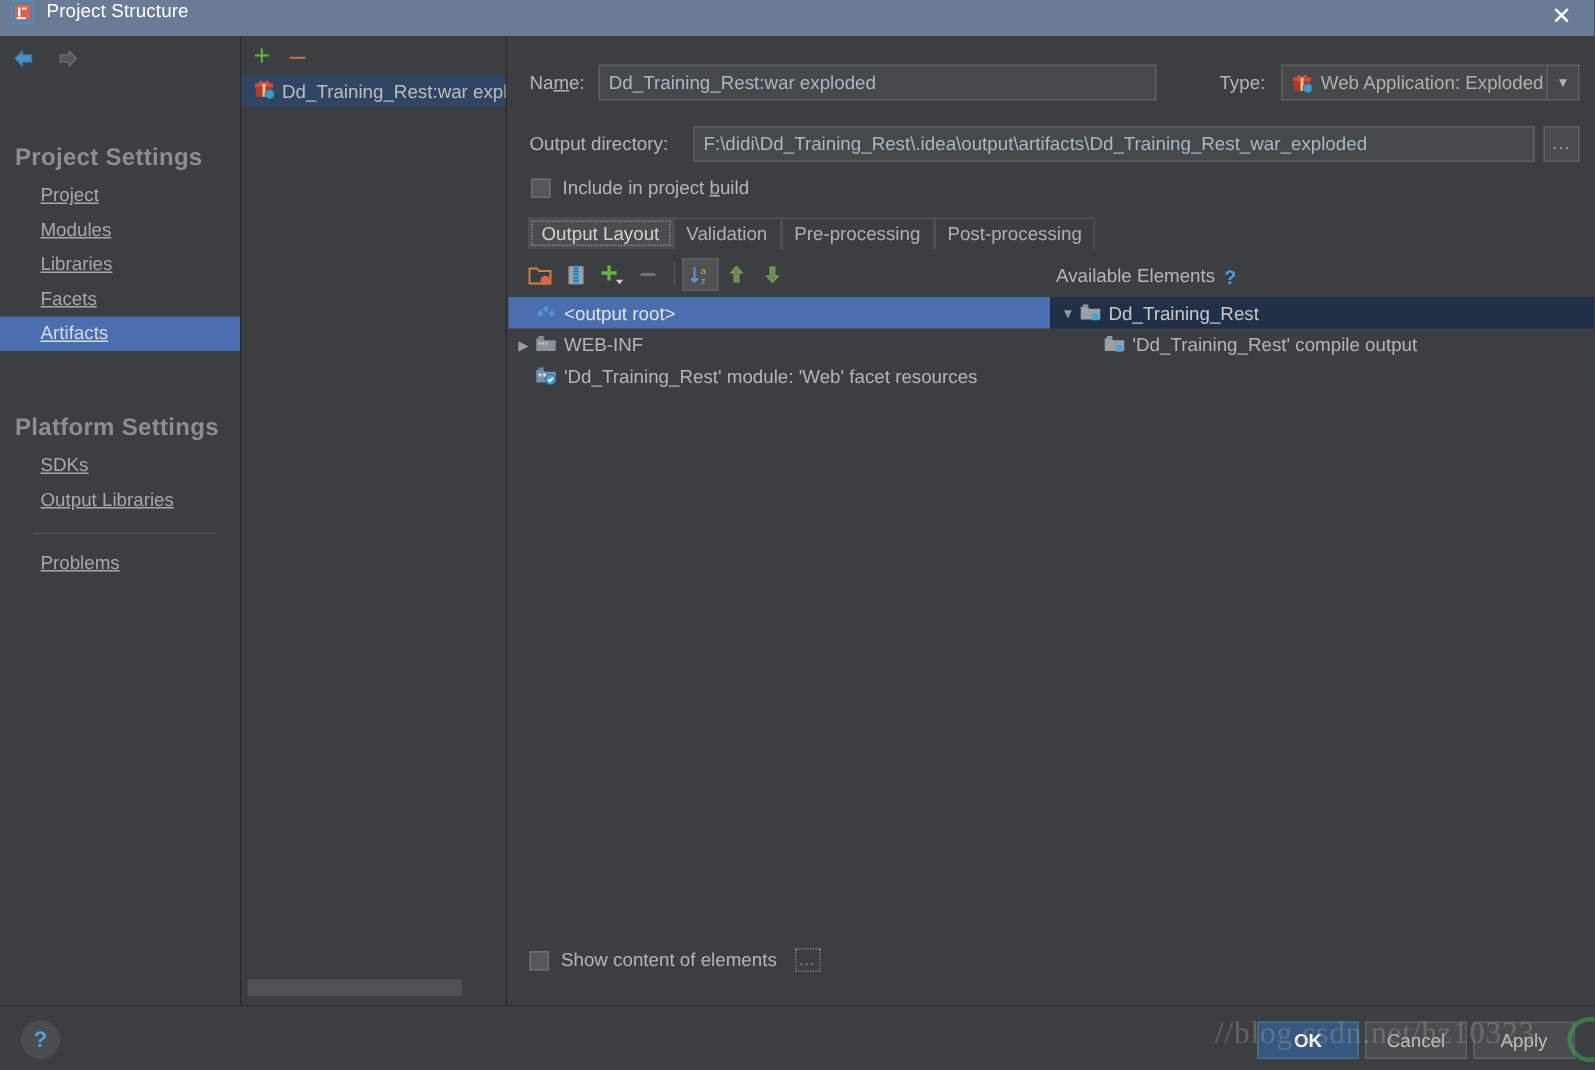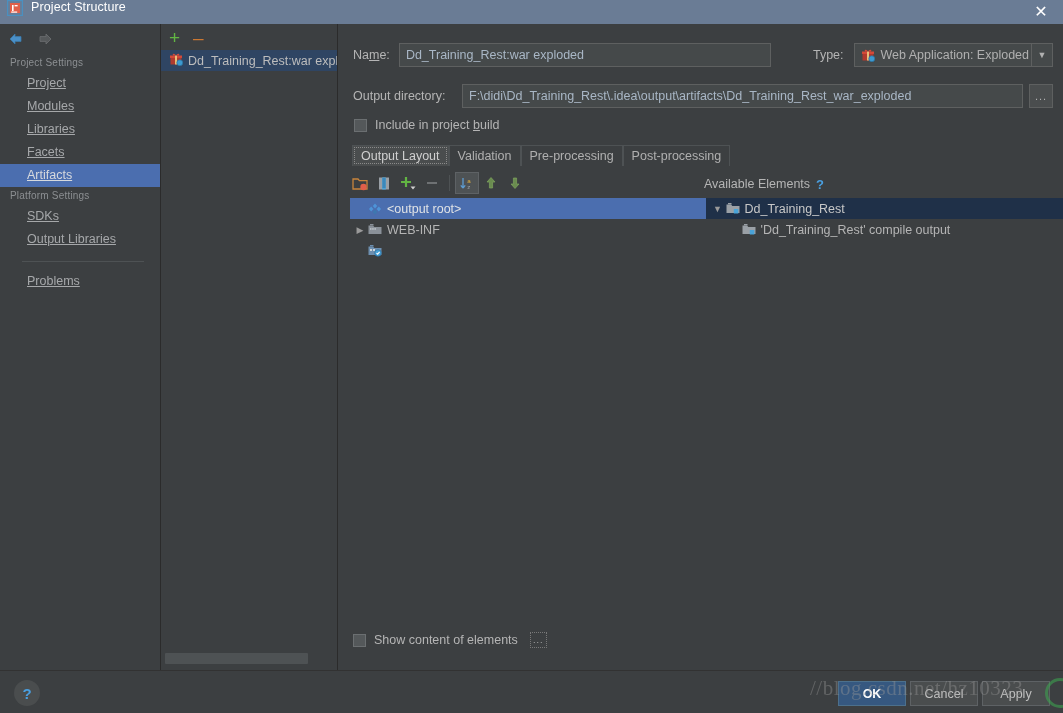--- a/index.html
+++ b/index.html
@@ -37,22 +37,22 @@
   
   .sidebar {
     position: absolute; left: 0; top: 24px; width: 160px; height: 646px;
     background: #3c3f41;
   }
   .nav-arrows {
     height: 30px; display: flex; align-items: center; padding-left: 7px; gap: 11px;
   }
   .arrow { width: 18px; height: 16px; cursor: pointer; }
   .sidebar-section {
-    font-size: 10px; font-weight: normal; color: #8c8f92;
-    padding: 3px 0 4px 10px; letter-spacing: .2px;
+    font-size: 16px; font-weight: bold; color: #8c8f92;
+    padding: 3px 0 4px 10px; letter-spacing: .2px; margin-top: 40px;
   }
   .sidebar-item {
     height: 23px; line-height: 23px; padding-left: 27px;
     font-size: 12.5px; color: #a6a8aa; cursor: pointer;
     white-space: nowrap;
     text-decoration: underline;
   }
   .sidebar-item.selected { background: #4b6eaf; color: #d6d9dd; }
   .sidebar-sep {
     margin: 10px 16px 8px 22px; height: 1px; background: #4e5254;
@@ -145,21 +145,21 @@
     height: 26px; display: flex; align-items: center; gap: 0px;
     background: #3c3f41; padding-left: 4px;
   }
   .tb-btn {
     width: 24px; height: 22px; display: flex; align-items: center; justify-content: center;
     cursor: pointer; position: relative;
   }
   .tb-btn.toggled { background: #4e5254; border: 1px solid #5e6265; }
   .tb-sep { width: 1px; height: 16px; background: #4e5254; margin: 0 5px; }
 
-  .trees { display: flex; padding-left: 11px; }
+  .trees { display: flex; }
   .tree-left  { width: 361px; background: #3c3f41; }
   .tree-right { width: 363px; background: #3c3f41; }
 
   .avail-header {
     height: 20px; display: flex; align-items: center; gap: 6px;
     padding-left: 4px; font-size: 12.5px; color: #b5b5b5;
   }
   .qmark { color: #4a9fe0; font-size: 13px; font-weight: bold; cursor: pointer; }
 
   .tree-row {
@@ -420,20 +420,21 @@
           <span class="ticon">
             <svg width="14" height="13" viewBox="0 0 14 13">
               <path d="M0.5 2.5 h4.6 l1.2 1.4 H13.5 V11 H0.5 Z" fill="#6d8fb0"></path>
               <rect x="2" y="1" width="3.5" height="1.4" fill="#6d8fb0"></rect>
               <rect x="2" y="5" width="2" height="2" fill="#cfd6dc"></rect>
               <rect x="5" y="5" width="2" height="2" fill="#cfd6dc"></rect>
               <circle cx="10" cy="9" r="3.3" fill="#4aa3d8" stroke="#2d6f9e" stroke-width="0.7"></circle>
               <path d="M8.5 9 l1.1 1.2 2-2.3" stroke="#ffffff" stroke-width="1.1" fill="none"></path>
             </svg>
           </span>
+          <span>'Dd_Training_Rest' module: 'Web' facet resources</span>
         </div>
       </div>
 
       <div class="tree-right">
         <div class="tree-row sel-right" style="padding-left:4px;">
           <span class="twisty">▼</span>
           <span class="ticon">
             <svg width="14" height="13" viewBox="0 0 14 13">
               <path d="M0.5 2.5 h4.6 l1.2 1.4 H13.5 V11 H0.5 Z" fill="#9aa0a6"></path>
               <rect x="2" y="1" width="3.5" height="1.4" fill="#9aa0a6"></rect>

